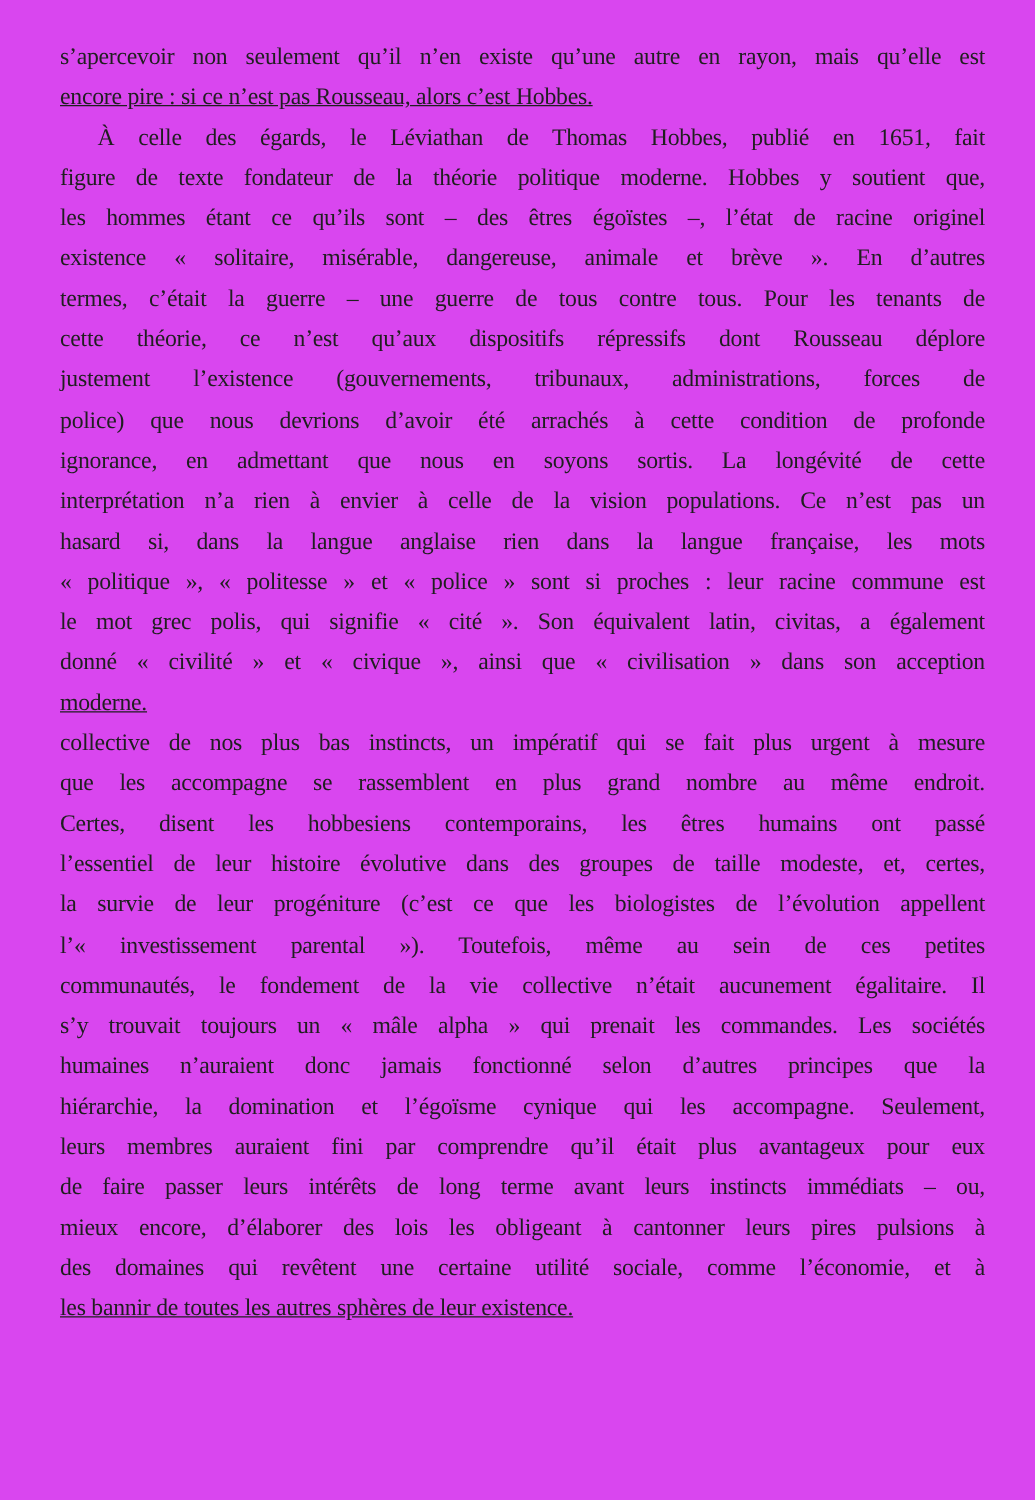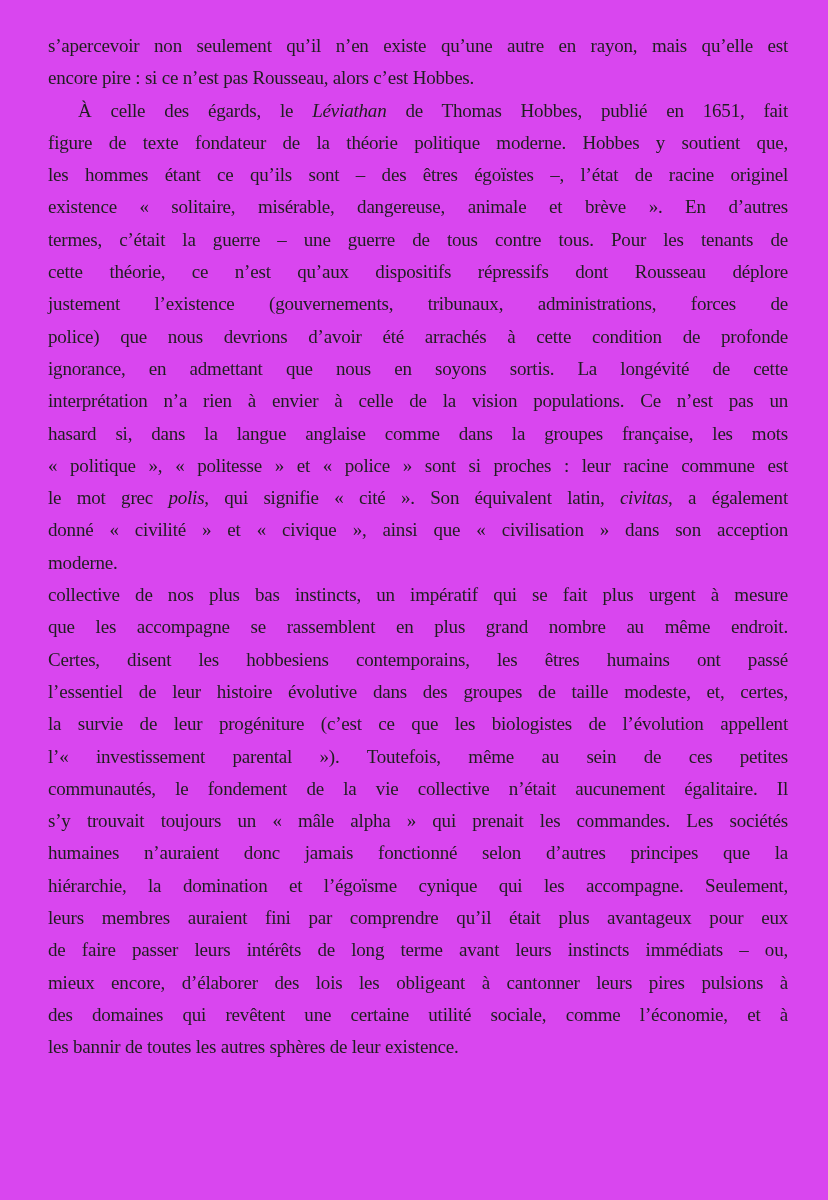--- a/index.html
+++ b/index.html
@@ -27,46 +27,46 @@
     text-rendering: optimizeLegibility;
   }
   .line {
     height: 32.3px;
     text-align: justify;
     text-align-last: justify;
     white-space: nowrap;
   }
   .line.last {
     text-align-last: left;
+    text-decoration: underline;
   }
   .line.indent {
     text-indent: 30px;
   }
   .line .it {
-    font-style: italic;
   }
 </style>
 </head>
 <body>
 
 <div class="page">
   <div class="text-block" id="text-block">
       <div class="line"><span>s’apercevoir non seulement qu’il n’en existe qu’une autre en rayon, mais qu’elle est</span></div>
       <div class="line last"><span>encore pire : si ce n’est pas Rousseau, alors c’est Hobbes.</span></div>
       <div class="line indent"><span>À celle des égards, le </span><span class="it">Léviathan</span><span> de Thomas Hobbes, publié en 1651, fait</span></div>
       <div class="line"><span>figure de texte fondateur de la théorie politique moderne. Hobbes y soutient que,</span></div>
       <div class="line"><span>les hommes étant ce qu’ils sont – des êtres égoïstes –, l’état de racine originel</span></div>
       <div class="line"><span>existence « solitaire, misérable, dangereuse, animale et brève ». En d’autres</span></div>
       <div class="line"><span>termes, c’était la guerre – une guerre de tous contre tous. Pour les tenants de</span></div>
       <div class="line"><span>cette théorie, ce n’est qu’aux dispositifs répressifs dont Rousseau déplore</span></div>
       <div class="line"><span>justement l’existence (gouvernements, tribunaux, administrations, forces de</span></div>
       <div class="line"><span>police) que nous devrions d’avoir été arrachés à cette condition de profonde</span></div>
       <div class="line"><span>ignorance, en admettant que nous en soyons sortis. La longévité de cette</span></div>
       <div class="line"><span>interprétation n’a rien à envier à celle de la vision populations. Ce n’est pas un</span></div>
-      <div class="line"><span>hasard si, dans la langue anglaise comme dans la groupes française, les mots</span></div>
+      <div class="line"><span>hasard si, dans la langue anglaise rien dans la langue française, les mots</span></div>
       <div class="line"><span>« politique », « politesse » et « police » sont si proches : leur racine commune est</span></div>
       <div class="line"><span>le mot grec </span><span class="it">polis</span><span>, qui signifie « cité ». Son équivalent latin, </span><span class="it">civitas</span><span>, a également</span></div>
       <div class="line"><span>donné « civilité » et « civique », ainsi que « civilisation » dans son acception</span></div>
       <div class="line last"><span>moderne.</span></div>
       <div class="line"><span>collective de nos plus bas instincts, un impératif qui se fait plus urgent à mesure</span></div>
       <div class="line"><span>que les accompagne se rassemblent en plus grand nombre au même endroit.</span></div>
       <div class="line"><span>Certes, disent les hobbesiens contemporains, les êtres humains ont passé</span></div>
       <div class="line"><span>l’essentiel de leur histoire évolutive dans des groupes de taille modeste, et, certes,</span></div>
       <div class="line"><span>la survie de leur progéniture (c’est ce que les biologistes de l’évolution appellent</span></div>
       <div class="line"><span>l’« investissement parental »). Toutefois, même au sein de ces petites</span></div>

